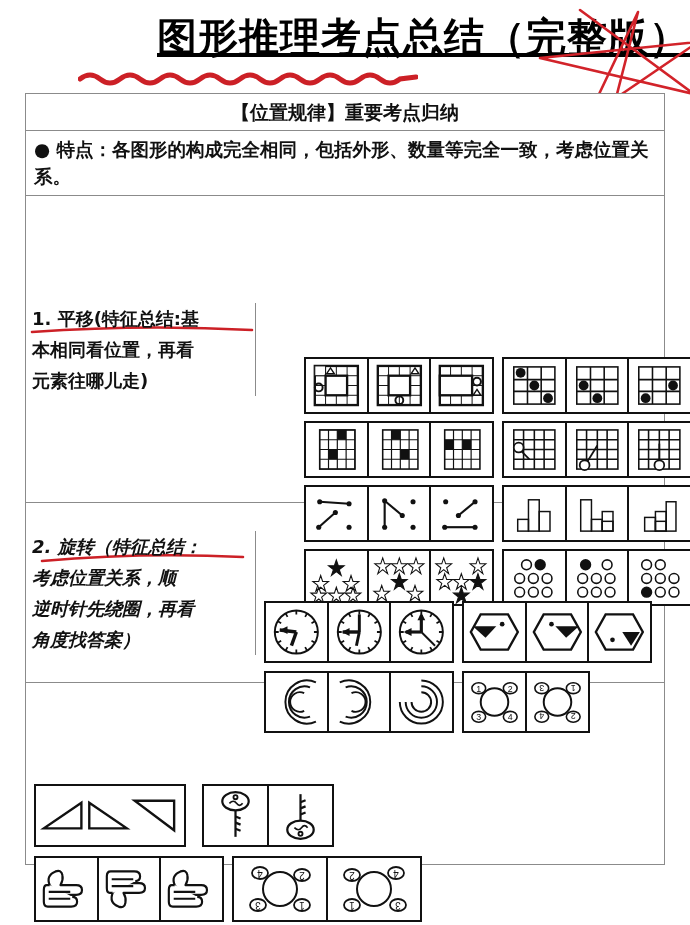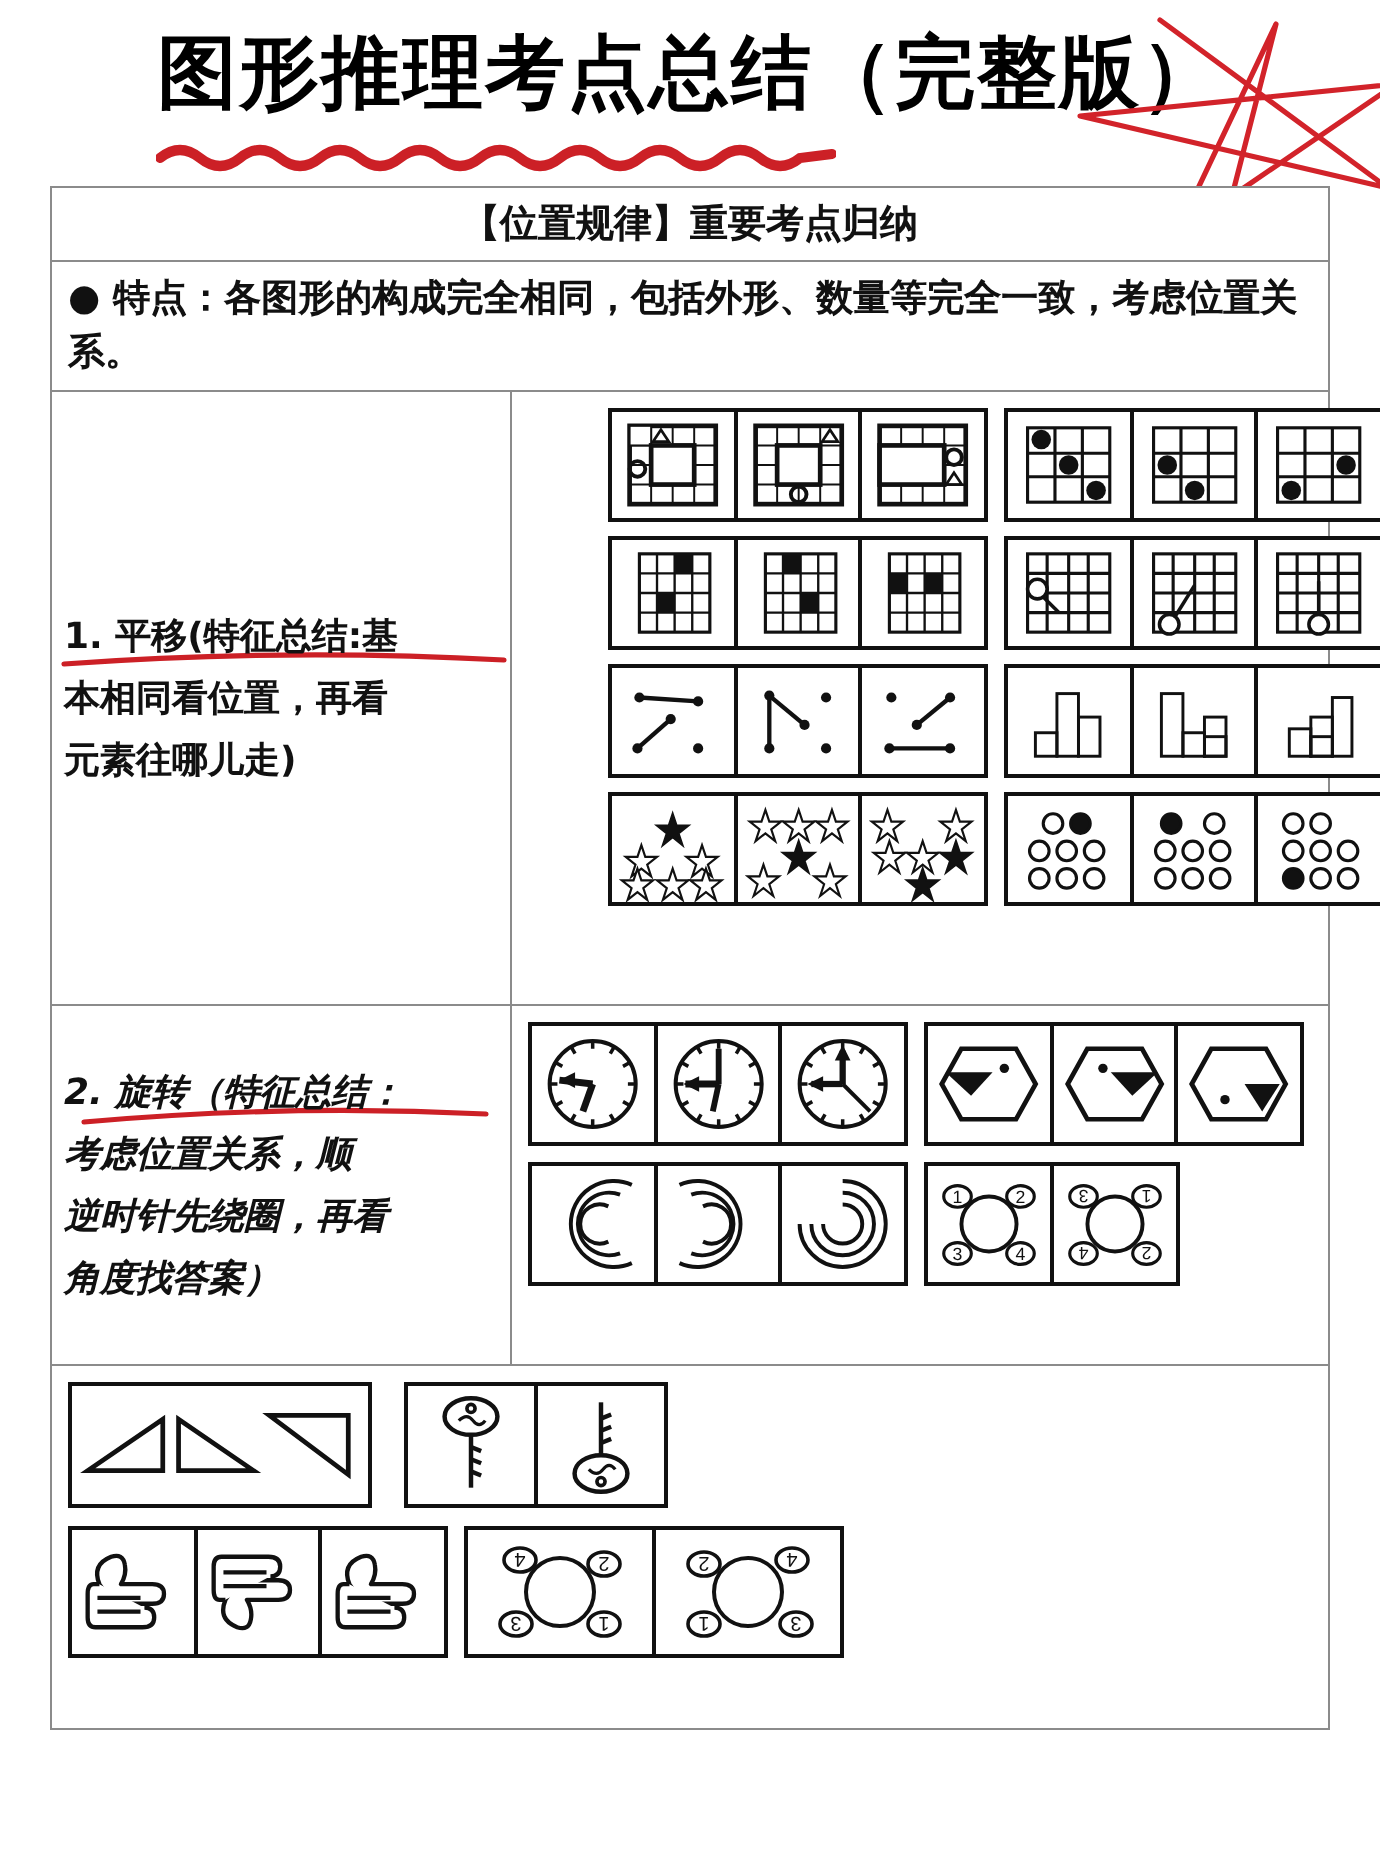--- a/index.html
+++ b/index.html
@@ -9,45 +9,46 @@
     font-family:"Liberation Sans","DejaVu Sans",sans-serif;
     color:#111;
     position:relative;
     overflow:hidden;
   }
   
   .title-wrap{
     position:absolute;left:0;top:8px;width:690px;height:78px;
   }
   .title{
-    text-align:center;
+    text-align:right;
     font-size:40px;
     font-weight:bold;
     letter-spacing:1px;
     line-height:58px;
     font-family:"DejaVu Sans","Liberation Sans",sans-serif;
     color:#000;
     white-space:nowrap;
+    text-decoration:underline;
   }
   .squiggle{
     position:absolute;left:78px;top:62px;width:340px;height:18px;
   }
   .star-doodle{
     position:absolute;left:520px;top:-6px;width:180px;height:130px;
     pointer-events:none;
   }
   
   .table{
     position:absolute;left:25px;top:93px;
     width:640px;height:772px;
     border:1px solid #8b8b8b;
     box-sizing:border-box;
     background:#fff;
   }
-  .row{display:flex;box-sizing:border-box;}
+  .row{display:flex;box-sizing:border-box;align-items:center;}
   .rule-bottom{border-bottom:1px solid #8b8b8b;}
   .hdr{
     height:36px;line-height:36px;text-align:center;
     font-size:19px;font-weight:bold;
     font-family:"DejaVu Sans","Liberation Sans",sans-serif;
     width:100%;
   }
   .feature{
     padding:5px 8px 4px 8px;
     font-size:18.5px;line-height:27px;font-weight:bold;

